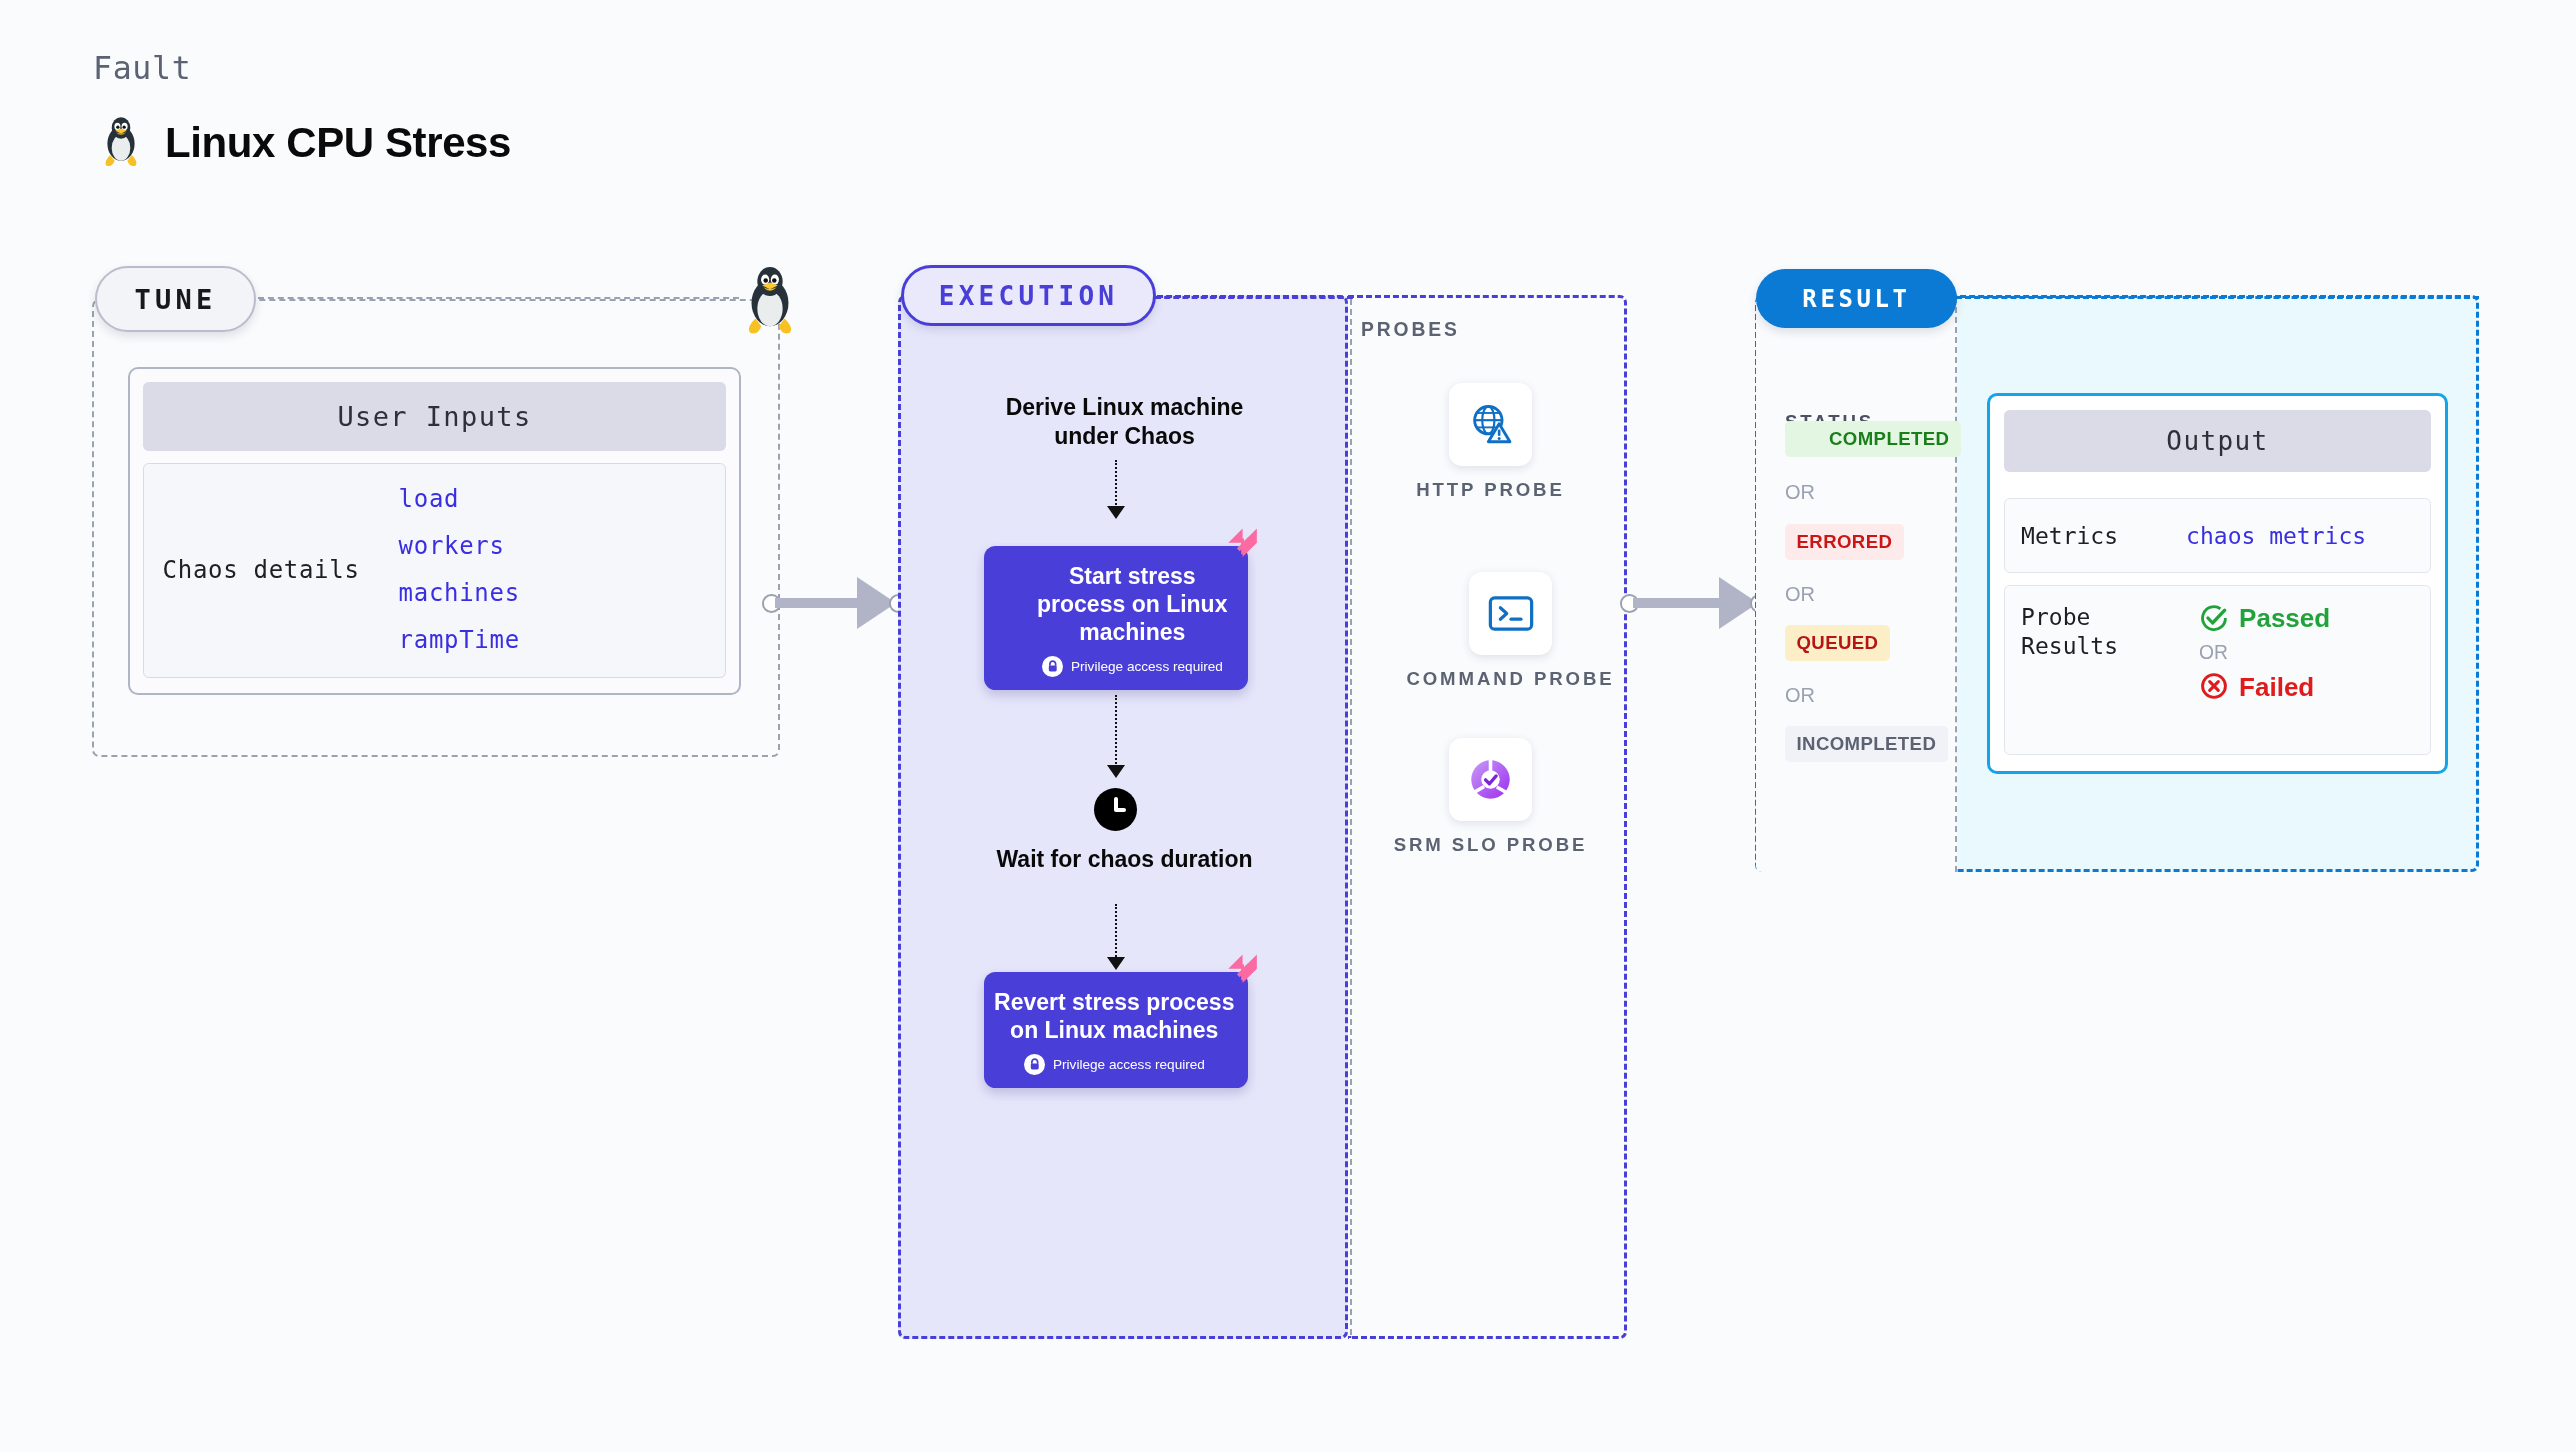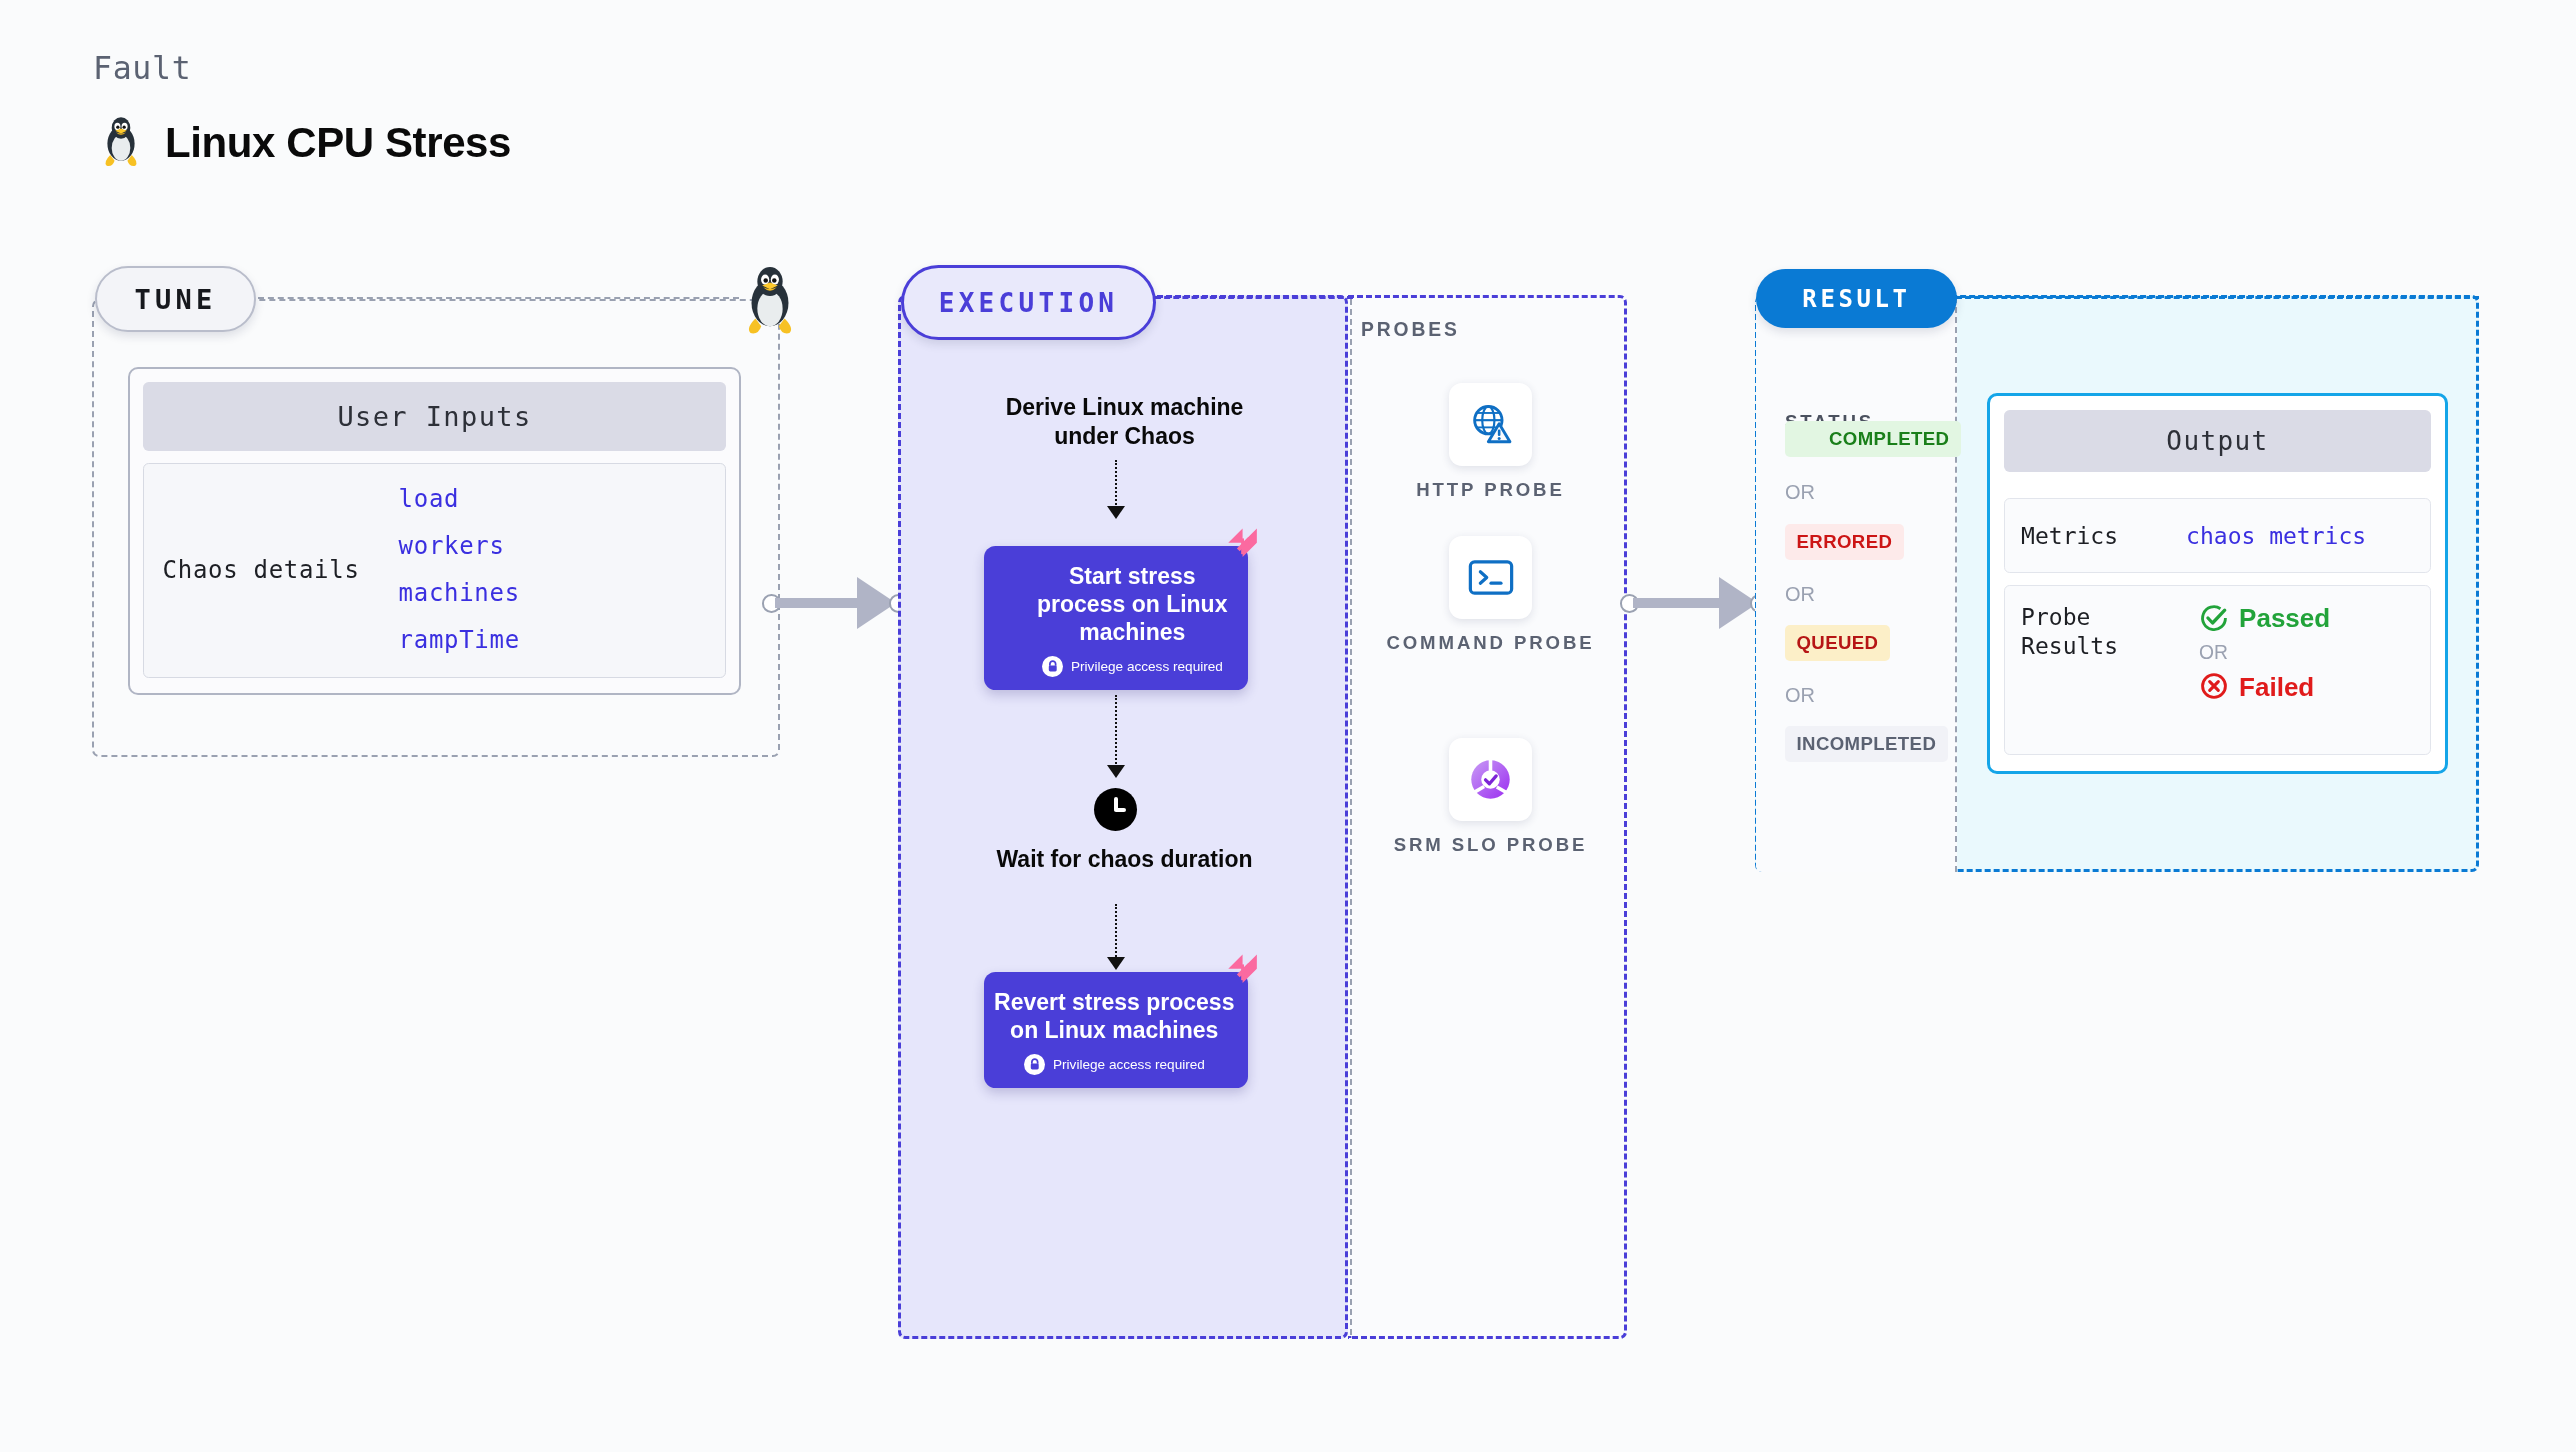--- a/index.html
+++ b/index.html
@@ -126,21 +126,21 @@
     position: absolute;
     left: 898px; top: 295px;
     width: 450px; height: 1044px;
     background: #e6e6fb;
     border: 3.6px dashed #4a3ed8;
     border-radius: 7.2px;
     box-sizing: border-box;
   }
   #execution-pill {
     left: 901px; top: 265px;
-    width: 255px; height: 75px;
+    width: 255px; height: 61px;
     background: #e9e9fb;
     border: 3.6px solid #4a3ed8;
   }
   #execution-pill .pill-text { font-size: 26px; color: #4a3ed8; }
 
   .flow-heading {
     position: absolute;
     width: 301px;
     text-align: center;
     font-size: 23px;
@@ -551,21 +551,21 @@
       <line x1="15" y1="18" x2="47" y2="18" stroke="#0f6fc4" stroke-width="2.6"></line>
       <line x1="15" y1="38" x2="47" y2="38" stroke="#0f6fc4" stroke-width="2.6"></line>
       <path d="M46 33 L61 58 H31 Z" fill="#fafbfd" stroke="#0f6fc4" stroke-width="4" stroke-linejoin="round"></path>
       <rect x="44.2" y="41" width="3.6" height="9" rx="1.6" fill="#0f6fc4"></rect>
       <circle cx="46" cy="53.4" r="2.1" fill="#0f6fc4"></circle>
     </svg>
   </div>
   <div class="probe-caption">HTTP PROBE</div>
 </div>
 
-<div class="probe-item" style="top:536px;">
+<div class="probe-item" style="top:572px;margin-left:20px;">
   <div class="probe-tile">
     <svg width="46" height="37" viewBox="0 0 64 52">
       <rect x="3" y="4" width="58" height="44" rx="6" fill="none" stroke="#0f6fc4" stroke-width="4.5"></rect>
       <path d="M17 18 L26 26 L17 34" fill="none" stroke="#0f6fc4" stroke-width="4.5" stroke-linecap="round" stroke-linejoin="round"></path>
       <line x1="32" y1="34" x2="46" y2="34" stroke="#0f6fc4" stroke-width="4.5" stroke-linecap="round"></line>
     </svg>
   </div>
   <div class="probe-caption">COMMAND PROBE</div>
 </div>
 

